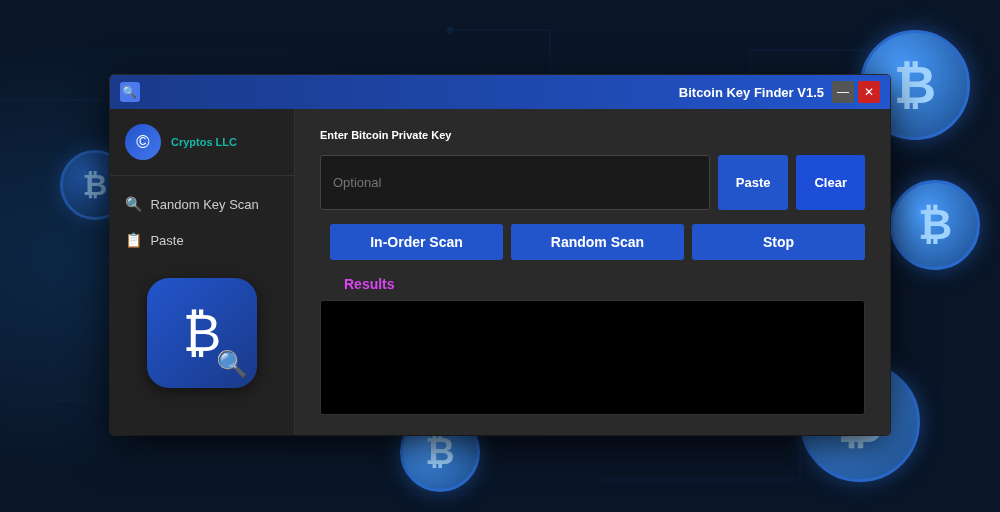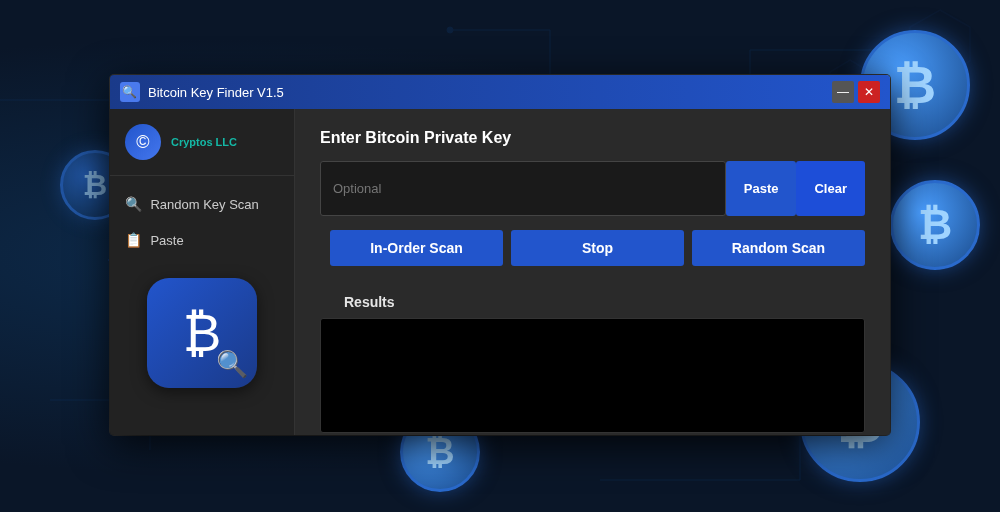--- a/index.html
+++ b/index.html
@@ -119,22 +119,23 @@
       display: flex;
       align-items: center;
       justify-content: center;
       font-size: 12px;
       color: white;
     }
 
     .title-bar-text {
       color: white;
       font-size: 13px;
-      font-weight: 400;
+      font-weight: 700;
       flex: 1;
+      text-align: right;
     }
 
     .title-bar-controls {
       display: flex;
       gap: 4px;
     }
 
     .title-btn {
       width: 22px;
       height: 22px;
@@ -243,27 +244,28 @@
 
     
     .main-content {
       flex: 1;
       padding: 20px 25px;
       background: #2a2a2a;
     }
 
     .section-title {
       color: white;
-      font-size: 16px;
+      font-size: 11px;
       font-weight: 700;
       margin-bottom: 14px;
     }
 
     .input-row {
       display: flex;
+      gap: 8px;
       margin-bottom: 14px;
     }
 
     .key-input {
       flex: 1;
       background: #1a1a1a;
       border: 1px solid #444;
       border-radius: 3px;
       padding: 8px 12px;
       color: #888;
@@ -285,34 +287,34 @@
       background: #2255cc;
     }
 
     .btn-clear {
       background: #1d4ed8;
     }
 
     .scan-row {
       display: flex;
       gap: 8px;
-      margin-bottom: 28px;
+      margin-bottom: 16px;
       padding-left: 10px;
     }
 
     .btn-scan {
       flex: 1;
       padding: 10px;
       font-size: 14px;
       font-weight: 700;
       text-align: center;
     }
 
     .results-title {
-      color: #e5e5e5;
+      color: #d946ef;
       font-size: 14px;
       font-weight: 700;
       margin-bottom: 8px;
       padding-left: 24px;
     }
 
     .results-area {
       background: #000;
       border: 1px solid #333;
       border-radius: 3px;
@@ -431,22 +433,22 @@
       <div class="section-title">Enter Bitcoin Private Key</div>
 
       <div class="input-row">
         <input class="key-input" type="text" placeholder="Optional" style="">
         <button class="btn btn-blue">Paste</button>
         <button class="btn btn-clear">Clear</button>
       </div>
 
       <div class="scan-row">
         <button class="btn btn-blue btn-scan">In-Order Scan</button>
+        <button class="btn btn-blue btn-scan">Random Scan</button>
         <button class="btn btn-blue btn-scan">Stop</button>
-        <button class="btn btn-blue btn-scan">Random Scan</button>
       </div>
 
       <div class="results-title">Results</div>
       <div class="results-area"></div>
 
     </div>
   </div>
 </div>
 
 </body></html>

